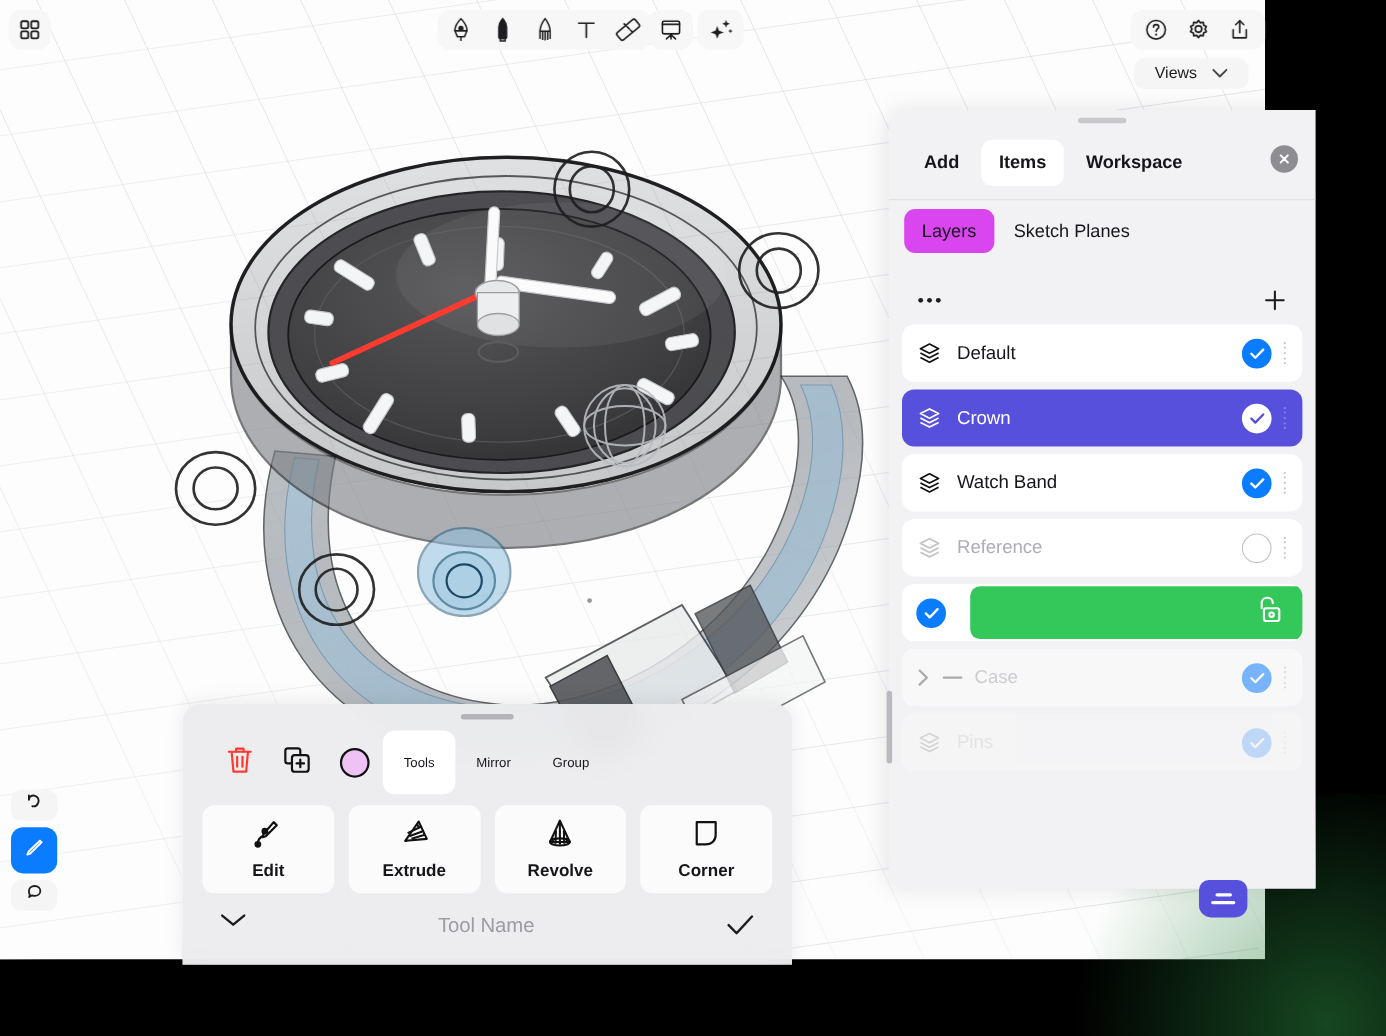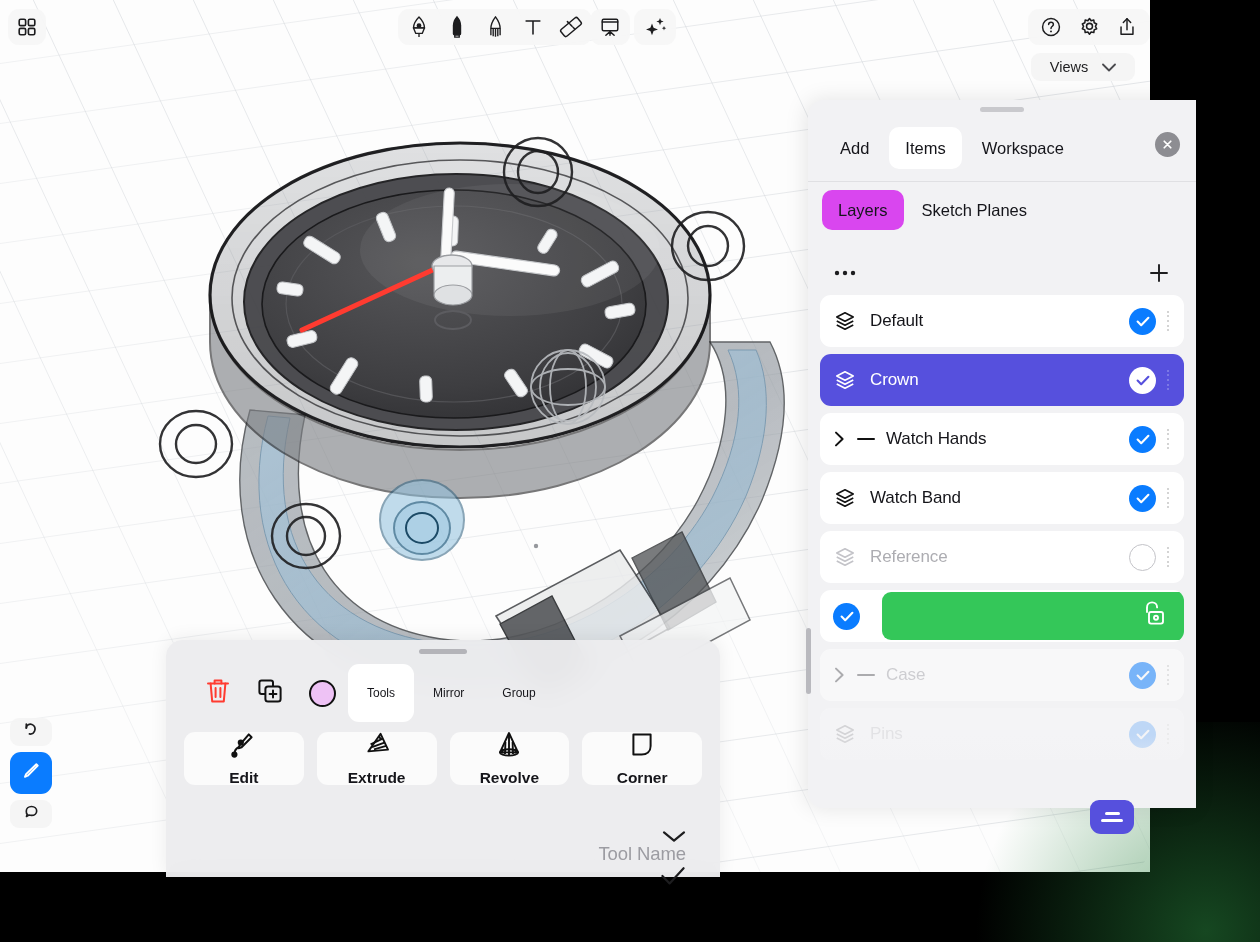--- a/index.html
+++ b/index.html
@@ -142,20 +142,21 @@
     display: flex; align-items: center;
     padding: 0 16px;
   }
   .ptab {
     height: 42px; padding: 0 16px;
     display: flex; align-items: center; justify-content: center;
     font-size: 16.5px; color: #15151a;
     border-radius: 10px;
     cursor: pointer;
     margin-right: 4px;
+    font-weight: bold;
   }
   .ptab.sel { background: #ffffff; }
   .panel-close {
     position: absolute; right: 16px; top: 32px;
     width: 25px; height: 25px; border-radius: 50%;
     background: #8d8d92;
     display: flex; align-items: center; justify-content: center;
     cursor: pointer;
   }
   .panel-div {
@@ -315,37 +316,36 @@
   }
   .bp-tab.sel { background: #ffffff; }
 
   .bp-tools {
     position: absolute; left: 0; top: 92px;
     width: 100%;
     display: flex; gap: 13px;
     padding: 0 18px;
   }
   .tool-card {
-    flex: 1; height: 53px;
+    flex: 1; height: 80px;
     background: #fbfbfb;
     border-radius: 11px;
     display: flex; flex-direction: column;
     align-items: center; justify-content: center;
     gap: 5px;
     cursor: pointer;
   }
   .tool-card .tc-label {
     font-size: 15.5px; color: #15151a; font-weight: 600;
   }
   .bp-footer {
     position: absolute; left: 0; top: 190px;
     width: 100%; height: 47px;
-    display: flex; align-items: flex-end;
+    display: flex; align-items: flex-start;
     padding: 0 34px;
-    flex-direction: column;
   }
   .bp-footer .fchev { cursor: pointer; display: flex; }
   .bp-footer .ftitle {
     flex: 1; text-align: center;
     font-size: 18.5px; color: #9c9ca2;
     letter-spacing: -0.1px;
   }
   .bp-footer .fcheck { cursor: pointer; display: flex; }
 </style>
 </head>
@@ -718,45 +718,20 @@
         </span>
         <span class="drag-dots">
             <i></i>
             <i></i>
             <i></i>
             <i></i>
             <i></i>
           </span>
       </div>
 
-      <div class="layer-row">
-        <span class="chev">
-          <svg width="11" height="16" viewBox="0 0 11 16" fill="none" stroke="#111" stroke-width="2" stroke-linecap="round" stroke-linejoin="round">
-              <path d="M2 1.6 L8.6 8 L2 14.4"></path>
-            </svg>
-        </span>
-        <span class="dash">
-          <svg width="20" height="4" viewBox="0 0 20 4" fill="none" stroke="#111" stroke-width="2" stroke-linecap="round">
-              <path d="M2 2 L18 2"></path>
-            </svg>
-        </span>
-        <span class="layer-name">Watch Hands</span>
-        <span class="vis-check">
-          <svg width="14" height="11" viewBox="0 0 14 11" fill="none" stroke="#fff" stroke-width="2.1" stroke-linecap="round" stroke-linejoin="round">
-              <path d="M1.6 5.6 L5.2 9.2 L12.4 1.8"></path>
-            </svg>
-        </span>
-        <span class="drag-dots">
-            <i></i>
-            <i></i>
-            <i></i>
-            <i></i>
-            <i></i>
-          </span>
-      </div>
 
       <div class="layer-row">
         <span class="stack-icon">
           <svg width="22" height="22" viewBox="0 0 24 24" fill="none" stroke="#111" stroke-width="1.7" stroke-linejoin="round">
             <path d="M12 3 L21 7.6 L12 12.2 L3 7.6 Z"></path>
               <path d="M3 12 L12 16.6 L21 12"></path>
               <path d="M3 16.4 L12 21 L21 16.4"></path>
           </svg>
         </span>
         <span class="layer-name">Watch Band</span>

